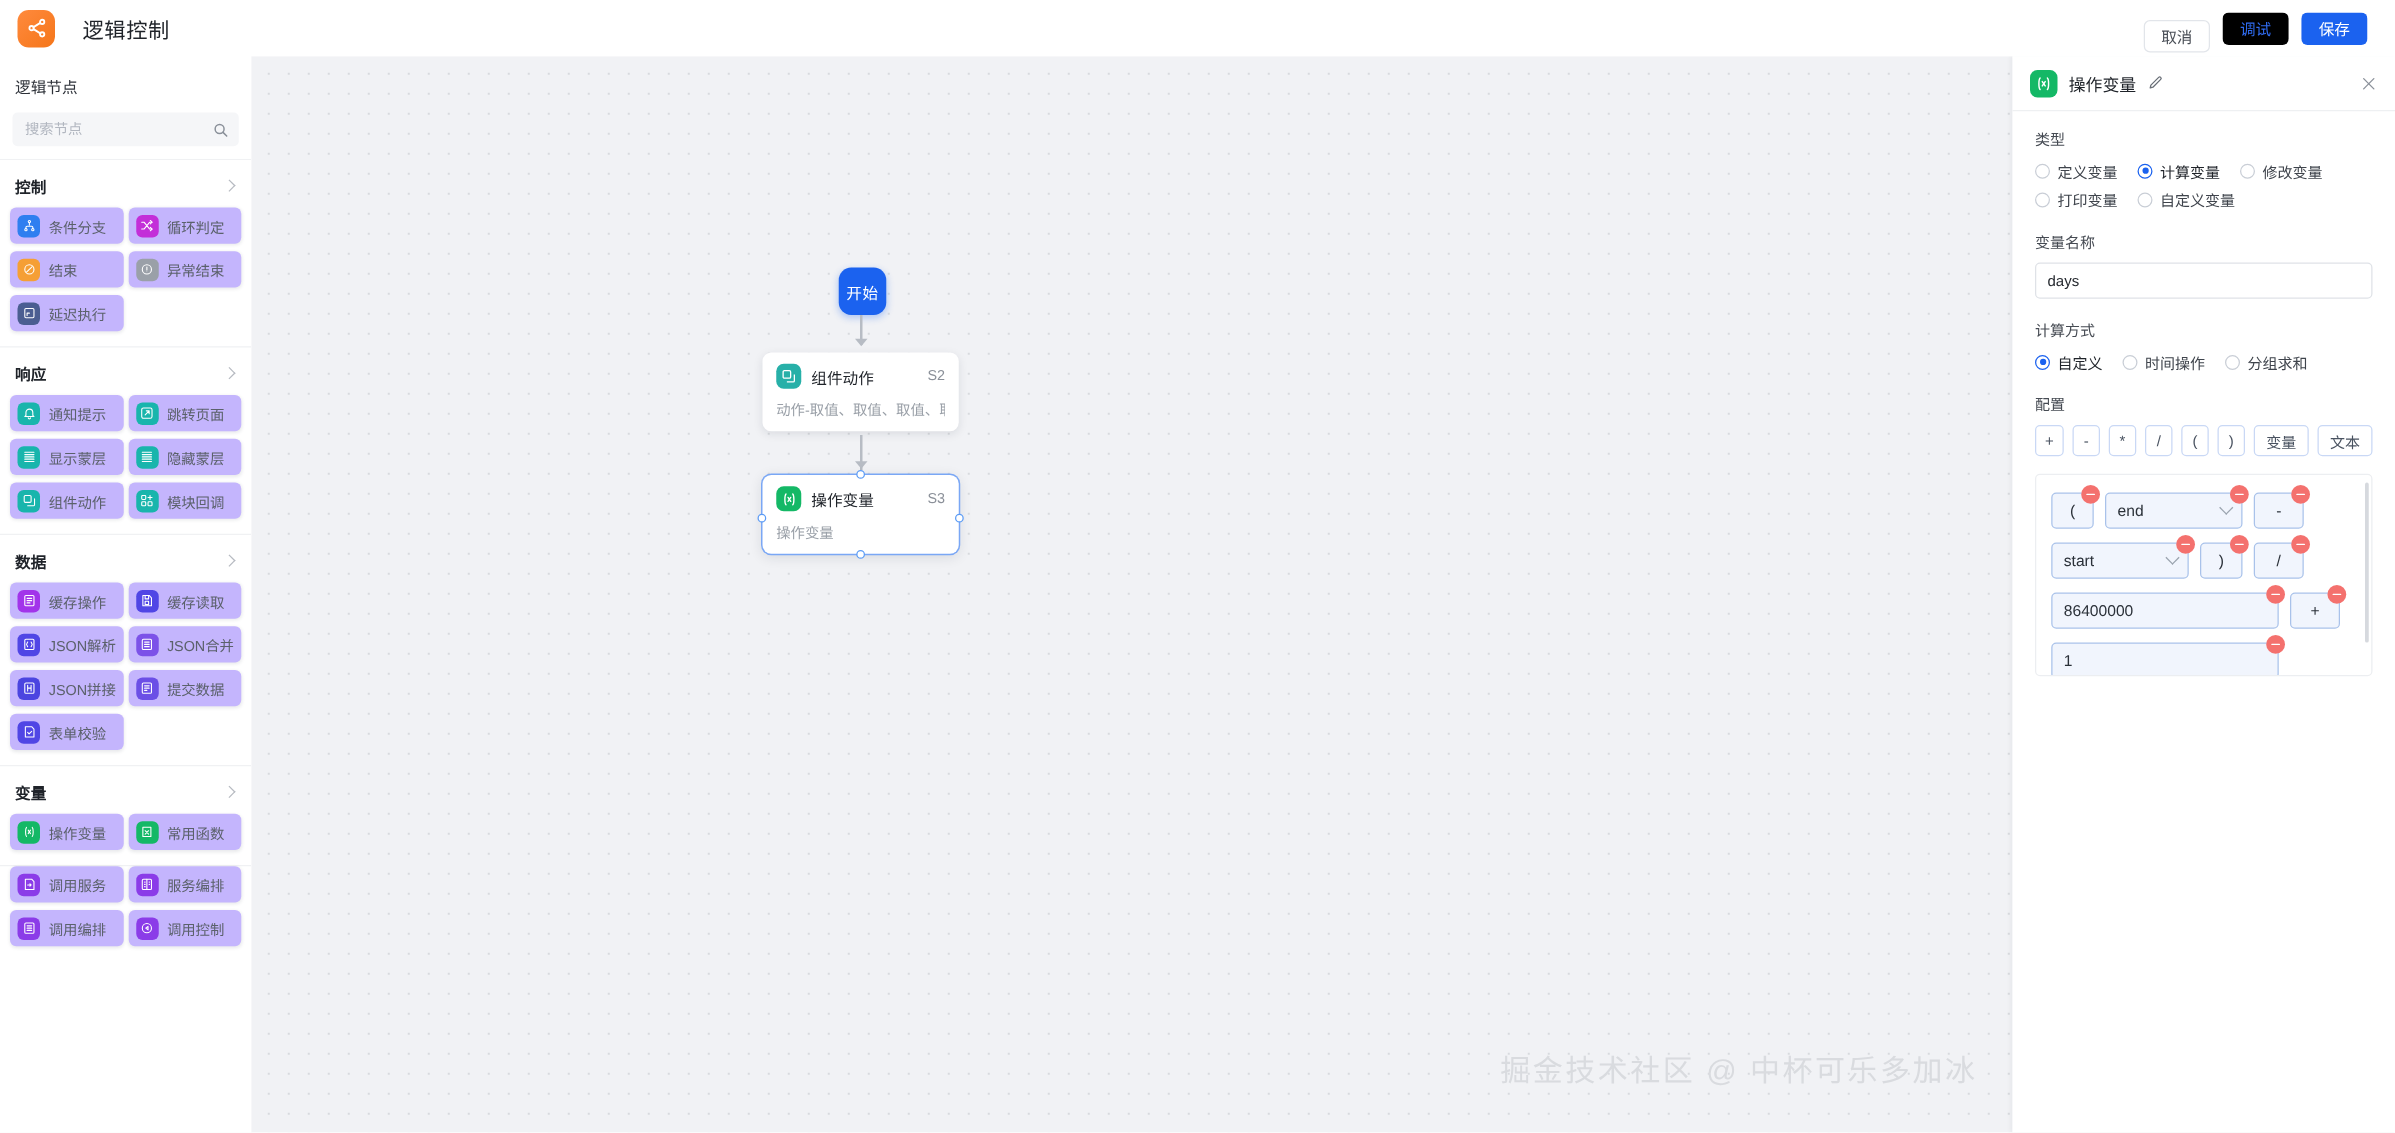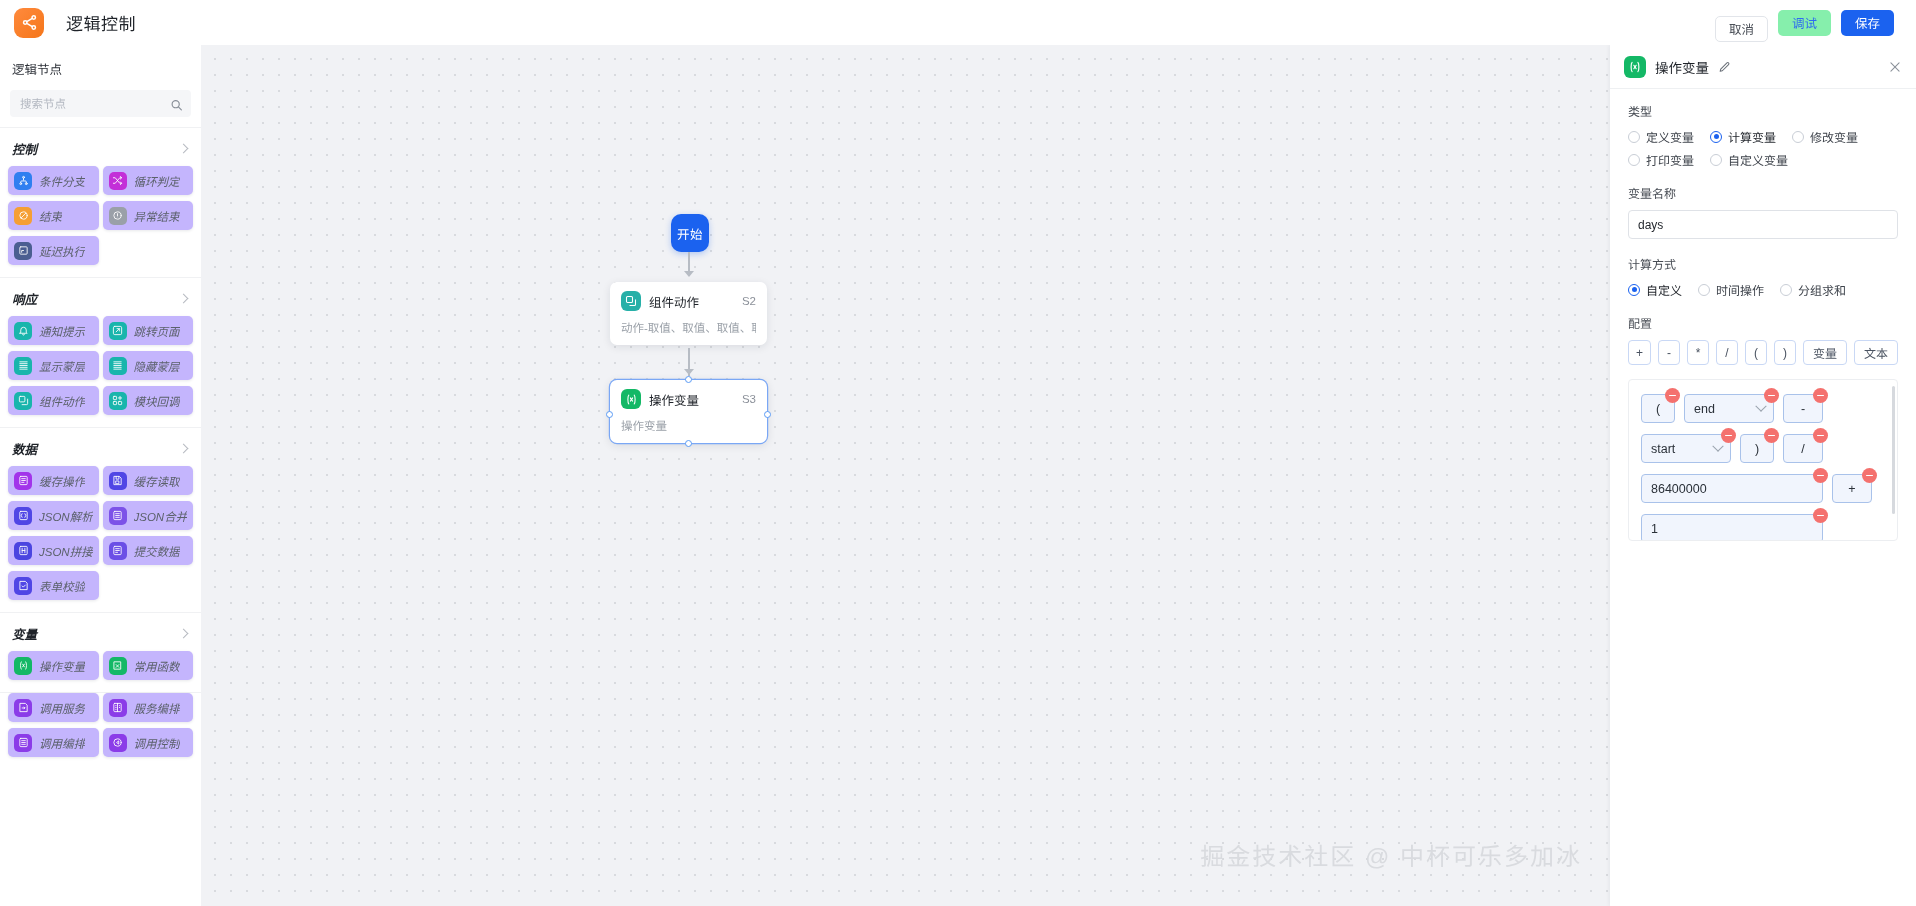--- a/index.html
+++ b/index.html
@@ -38,21 +38,21 @@
   .tb-btn {
     height: 26px; min-width: 48px;
     border-radius: 5px;
     font-size: 12.5px;
     display: inline-flex; align-items: center; justify-content: center;
     padding: 0 13px; margin-left: 10px;
     cursor: pointer; user-select: none;
     border: 1px solid transparent;
   }
   .tb-btn.ghost { background:#fff; border:1px solid #e2e5ea; color:#4a4f57;margin-top:12px; }
-  .tb-btn.soft  { background:#86efac; color:#2f6bf0; }
+  .tb-btn.soft  { background:#000000; color:#2f6bf0; }
   .tb-btn.primary { background:#1b62ef; color:#fff; }
 
   
   .body { flex: 1 1 auto; display: flex; position: relative; min-height: 0; }
 
   
   .sidebar {
     width: 201px; min-width: 201px;
     background: #ffffff;
     display: flex; flex-direction: column;
@@ -74,21 +74,21 @@
     width: 100%; height: 100%;
     padding: 0 26px 0 10px;
     font-size: 11.5px; color: #2d3138;
     font-family: inherit;
   }
   .sb-search input::placeholder { color: #b2b7c0; }
   .sb-search .s-icon {
     position: absolute; right: 8px; top: 50%; transform: translateY(-50%);
     width: 13px; height: 13px; color:#8a9099;
   }
-  .sb-scroll { flex: 1 1 auto; overflow: hidden; font-style: italic; }
+  .sb-scroll { flex: 1 1 auto; overflow: hidden; }
 
   .sb-group { padding: 0 0 2px 0; border-top: 1px solid #f0f1f3; }
   .sb-group:first-child { border-top: 1px solid #f0f1f3; }
   .sb-group-head {
     display: flex; align-items: center; justify-content: space-between;
     padding: 11px 12px 8px 12px; cursor: pointer;
   }
   .sb-group-head .g-label { font-size: 12.5px; font-weight: 700; color: #1f2329; }
   .sb-group-head .chev {
     width: 7px; height: 7px;
@@ -246,21 +246,21 @@
   .tok {
     position: relative; height: 29px;
     border: 1px solid #a9c2ea; border-radius: 4px;
     background: #f1f5fd;
     display: flex; align-items: center;
     padding: 0 9px; font-size: 12.5px; color: #2b3139;
     cursor: pointer; user-select: none;
   }
   .tok.op   { width: 40px; justify-content: center; }
   .tok.par  { width: 34px; justify-content: center; }
-  .tok.sel  { width: 90px; justify-content: space-between; padding-right: 8px; }
+  .tok.sel  { width: 110px; justify-content: space-between; padding-right: 8px; }
   .tok.num  { width: 182px; }
   .tok .chev-d {
     width: 8px; height: 8px; border-right: 1.3px solid #9aa3ae;
     border-bottom: 1.3px solid #9aa3ae; transform: rotate(45deg) translate(-2px,-2px);
     flex: 0 0 auto;
   }
   .tok .del {
     position: absolute; right: -6px; top: -7px;
     width: 15px; height: 15px; border-radius: 50%;
     background: #f4716e;

